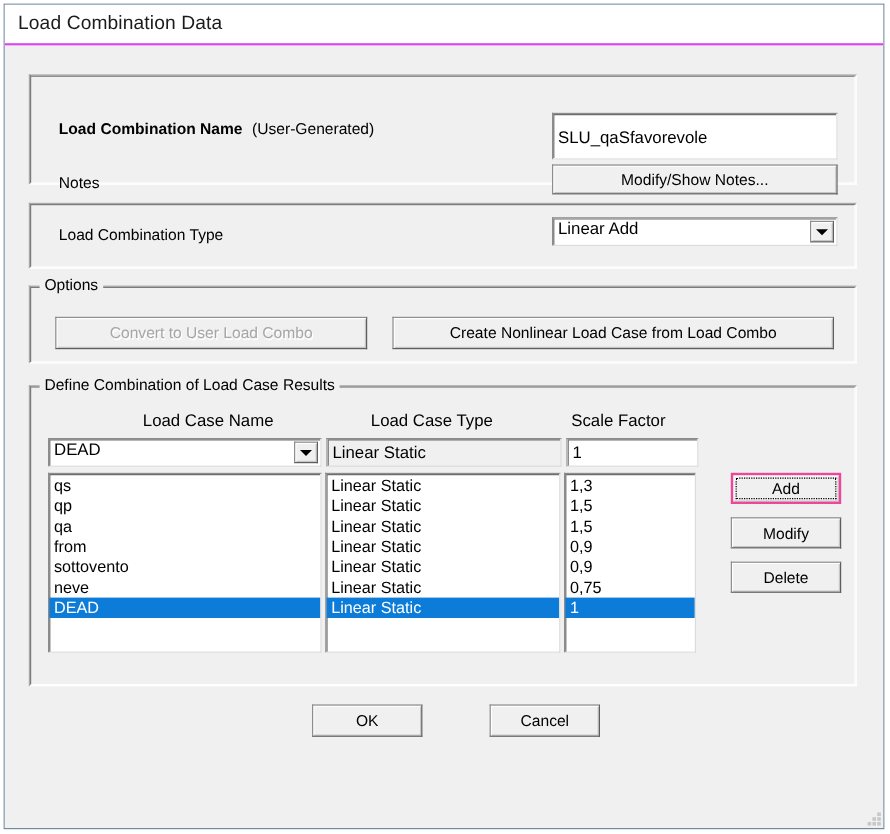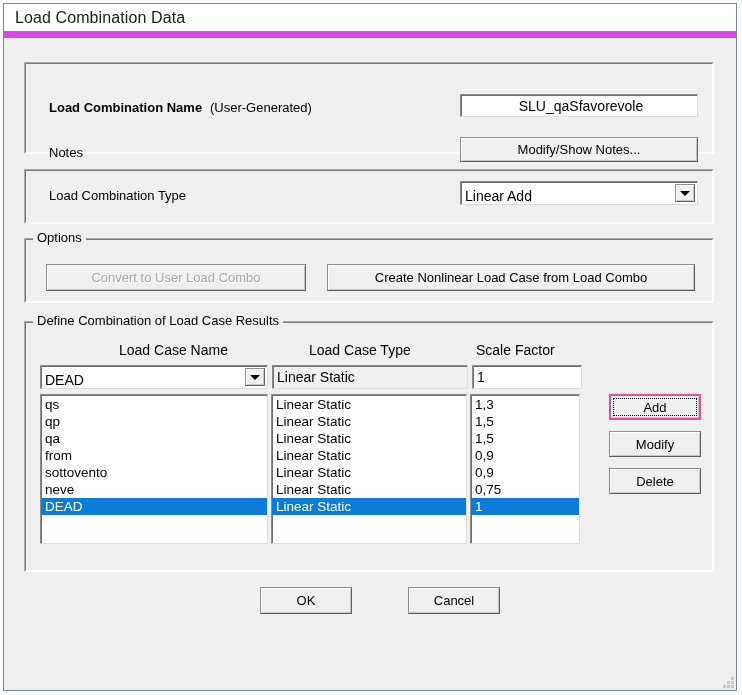--- a/index.html
+++ b/index.html
@@ -26,21 +26,21 @@
     border: 1px solid #6f8ba4;
     background: #ffffff;
     box-sizing: border-box;
     display: flex;
     flex-direction: column;
   }
   .titlebar {
     height: 34px;
     flex: none;
     background: #ffffff;
-    border-bottom: 7px solid #d946ef;
+    border-bottom: 2px solid #d946ef;
     display: flex;
     align-items: center;
     padding-left: 11px;
     box-sizing: border-box;
   }
   .titlebar-text {
     font-size: 16px;
     color: #1b1b1b;
     letter-spacing: 0.1px;
   }
@@ -158,21 +158,21 @@
 
   .combo {
     position: absolute;
     background: #ffffff;
     border: 1px solid #8c8c8c;
     border-right-color: #dcdcdc;
     border-bottom-color: #dcdcdc;
     box-shadow: inset 1px 1px 0 #6e6e6e;
     box-sizing: border-box;
     display: flex;
-    align-items: flex-end;
+    align-items: flex-start;
     overflow: hidden;
   }
   .combo-text {
     flex: 1;
     padding-left: 4px;
     font-size: 14px;
     white-space: nowrap;
     overflow: hidden;
   }
   .combo-arrow {
@@ -257,21 +257,21 @@
   </div>
 
   <div class="dialog-body">
 
     <div class="panel" style="left:20px; top:24px; width:690px; height:92px;">
     </div>
 
     <div class="label bold" style="left:45px; top:62px;">Load Combination Name</div>
     <div class="label" style="left:206px; top:62px;">(User-Generated)</div>
 
-    <div class="textbox" style="left:456px; top:56px; width:238px; height:23px;justify-content:center;">
+    <div class="textbox" style="left:456px; top:56px; width:238px; height:39px;">
       <span>SLU_qaSfavorevole</span>
     </div>
 
     <div class="label" style="left:45px; top:107px;">Notes</div>
 
     <div class="btn" style="left:456px; top:99px; width:238px; height:25px;">
       <span>Modify/Show Notes...</span>
     </div>
 
     <div class="panel" style="left:20px; top:131px; width:690px; height:55px;">

